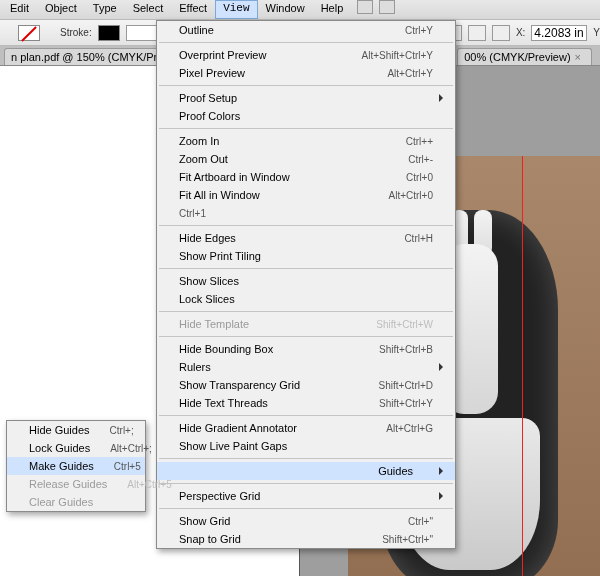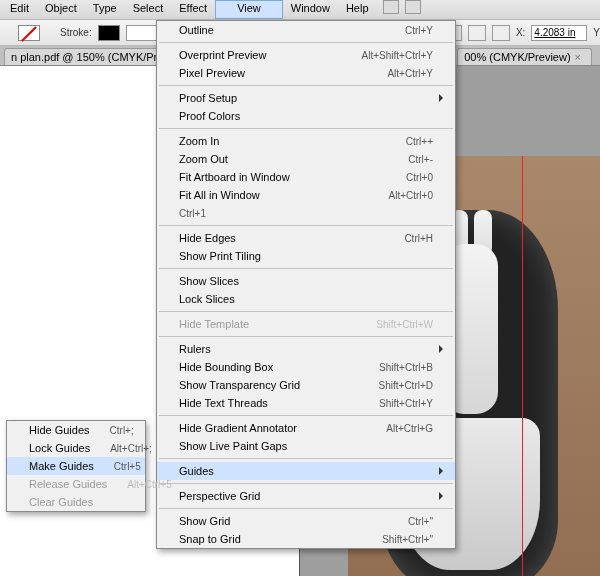--- a/index.html
+++ b/index.html
@@ -1,46 +1,46 @@
 <!DOCTYPE html>
 <html><head>
 <meta charset="utf-8">
 <style>
   * { box-sizing: border-box; margin: 0; padding: 0; font-family: "Segoe UI", Tahoma, sans-serif; font-size: 11px; }
   body { width: 600px; height: 576px; overflow: hidden; background: #a0a0a0; position: relative; }
   .menubar { background: linear-gradient(#e8e8e8,#d8d8d8); height: 20px; display: flex; padding-left: 2px; border-bottom: 1px solid #bbb; position: relative; z-index: 2; }
   .menubar .mitem { padding: 2px 8px; cursor: default; }
-  .menubar .mitem.open { background: #cfe3ff; border: 1px solid #7da8d8; padding: 1px 21px; }
+  .menubar .mitem.open { background: #cfe3ff; border: 1px solid #7da8d8; padding: 1px 7px; font-family: Liberation Mono, monospace; }
   .menubar .micon { width: 16px; height: 14px; margin-left: 6px; background: #ddd; border: 1px solid #999; }
   .optbar { background: linear-gradient(#f4f4f4,#e4e4e4); height: 26px; border-bottom: 1px solid #bbb; display:flex; align-items:center; padding-left:18px; gap:6px; position:relative; z-index:1;}
   .swatch { width:22px; height:16px; border:1px solid #888; background:#fff; }
   .swatch.slash { position:relative; }
   .swatch.slash::after { content:""; position:absolute; left:0; right:0; top:50%; border-top:2px solid #d00; transform:rotate(-45deg); }
   .olabel { color:#333; font-size:10px; }
-  .num { width:34px; height:16px; background:#fff; border:1px solid #999; font-size:10px; padding-left:2px; display:flex; align-items:center;text-decoration:underline;}
+  .num { width:34px; height:16px; background:#fff; border:1px solid #999; font-size:12px; padding-left:2px; display:flex; align-items:center;}
   .spacer { flex:1; }
   .tabbar { background:#bfbfbf; height:20px; border-bottom:1px solid #888; display:flex; align-items:flex-end; position:relative; z-index:1;}
   .tab { background:#d8d8d8; border:1px solid #999; border-bottom:none; padding:2px 10px 2px 6px; margin-left:4px; border-radius:3px 3px 0 0; font-size:10px; display:flex; align-items:center; gap:4px;}
   .tab .x { color:#777; }
   .canvas { position:absolute; left:0; top:66px; right:0; bottom:0; background:#9e9e9e; }
   .artboard { position:absolute; left:0; top:0; width:300px; height:510px; background:#fff; border-right:1px solid #555;}
   .photo { position:absolute; left:348px; top:90px; width:252px; height:486px; background:linear-gradient(#a8876b,#8f6b4e); overflow:hidden; }
   .carbody { position:absolute; left:34px; top:54px; width:176px; height:380px; background:#222; border-radius:70px 70px 60px 60px / 100px 100px 70px 70px; box-shadow: inset 0 0 30px rgba(255,255,255,0.2); }
   .roof { position:absolute; left:60px; top:34px; width:56px; height:170px; background:linear-gradient(#f3f3f3,#d6d6d6); border-radius:22px; }
   .hood { position:absolute; left:18px; top:208px; width:140px; height:152px; background:linear-gradient(#e9e9e9,#c9c9c9); border-radius:18px 18px 50px 50px / 18px 18px 70px 70px; }
   .stripe { position:absolute; background:linear-gradient(#f3f3f3,#dddddd); width:18px; height:46px; border-radius:8px; }
   .stripe.l { left:68px; top:0px; }
   .stripe.r { left:92px; top:0px; }
   .guide { position:absolute; top:-20px; bottom:-20px; left:174px; width:0; border-left:1px solid #e22; }
   .guide::before { content:""; position:absolute; top:10px; left:-3px; width:6px; height:6px; background:#e22; border-radius:50%; }
 
   .dropdown { position:absolute; background:#f0f0f0; border:1px solid #8a8a8a; box-shadow:2px 3px 6px rgba(0,0,0,0.35); z-index:10; }
   .dropdown .row { display:flex; align-items:center; height:18px; padding:0 22px 0 22px; cursor:default; white-space:nowrap; position:relative;}
   .dropdown .row.disabled { color:#9a9a9a; }
-  .dropdown .row.hl { background:#cfe3ff; }
+  .dropdown .row.hl { background:#cfe3ff;text-align:right; }
   .dropdown .row .lbl { flex:1; padding-right:20px; }
   .dropdown .row .sc { color:#555; font-size:10px; }
   .dropdown .row.disabled .sc { color:#bdbdbd; }
   .dropdown .row.sub::after { content:""; position:absolute; right:8px; top:5px; border:4px solid transparent; border-left-color:#333; }
   .dropdown .sep { height:1px; background:#c4c4c4; margin:3px 2px; }
   .view-menu { left:156px; top:20px; width:300px; }
   .sub-menu { left:6px; top:420px; width:140px; }
   .optbar .ico { width:18px; height:16px; border:1px solid #999; background:#eee; }
 </style>
 </head>
@@ -160,26 +160,26 @@
     </div>
     <div class="row">
       <span class="lbl">Lock Slices</span>
     </div>
     <div class="sep"></div>
     <div class="row disabled">
       <span class="lbl">Hide Template</span>
       <span class="sc">Shift+Ctrl+W</span>
     </div>
     <div class="sep"></div>
+    <div class="row">
+      <span class="lbl">Hide Bounding Box</span>
+      <span class="sc">Shift+Ctrl+B</span>
+    </div>
     <div class="row sub">
       <span class="lbl">Rulers</span>
-    </div>
-    <div class="row">
-      <span class="lbl">Hide Bounding Box</span>
-      <span class="sc">Shift+Ctrl+B</span>
     </div>
     <div class="row">
       <span class="lbl">Show Transparency Grid</span>
       <span class="sc">Shift+Ctrl+D</span>
     </div>
     <div class="row">
       <span class="lbl">Hide Text Threads</span>
       <span class="sc">Shift+Ctrl+Y</span>
     </div>
     <div class="sep"></div>

